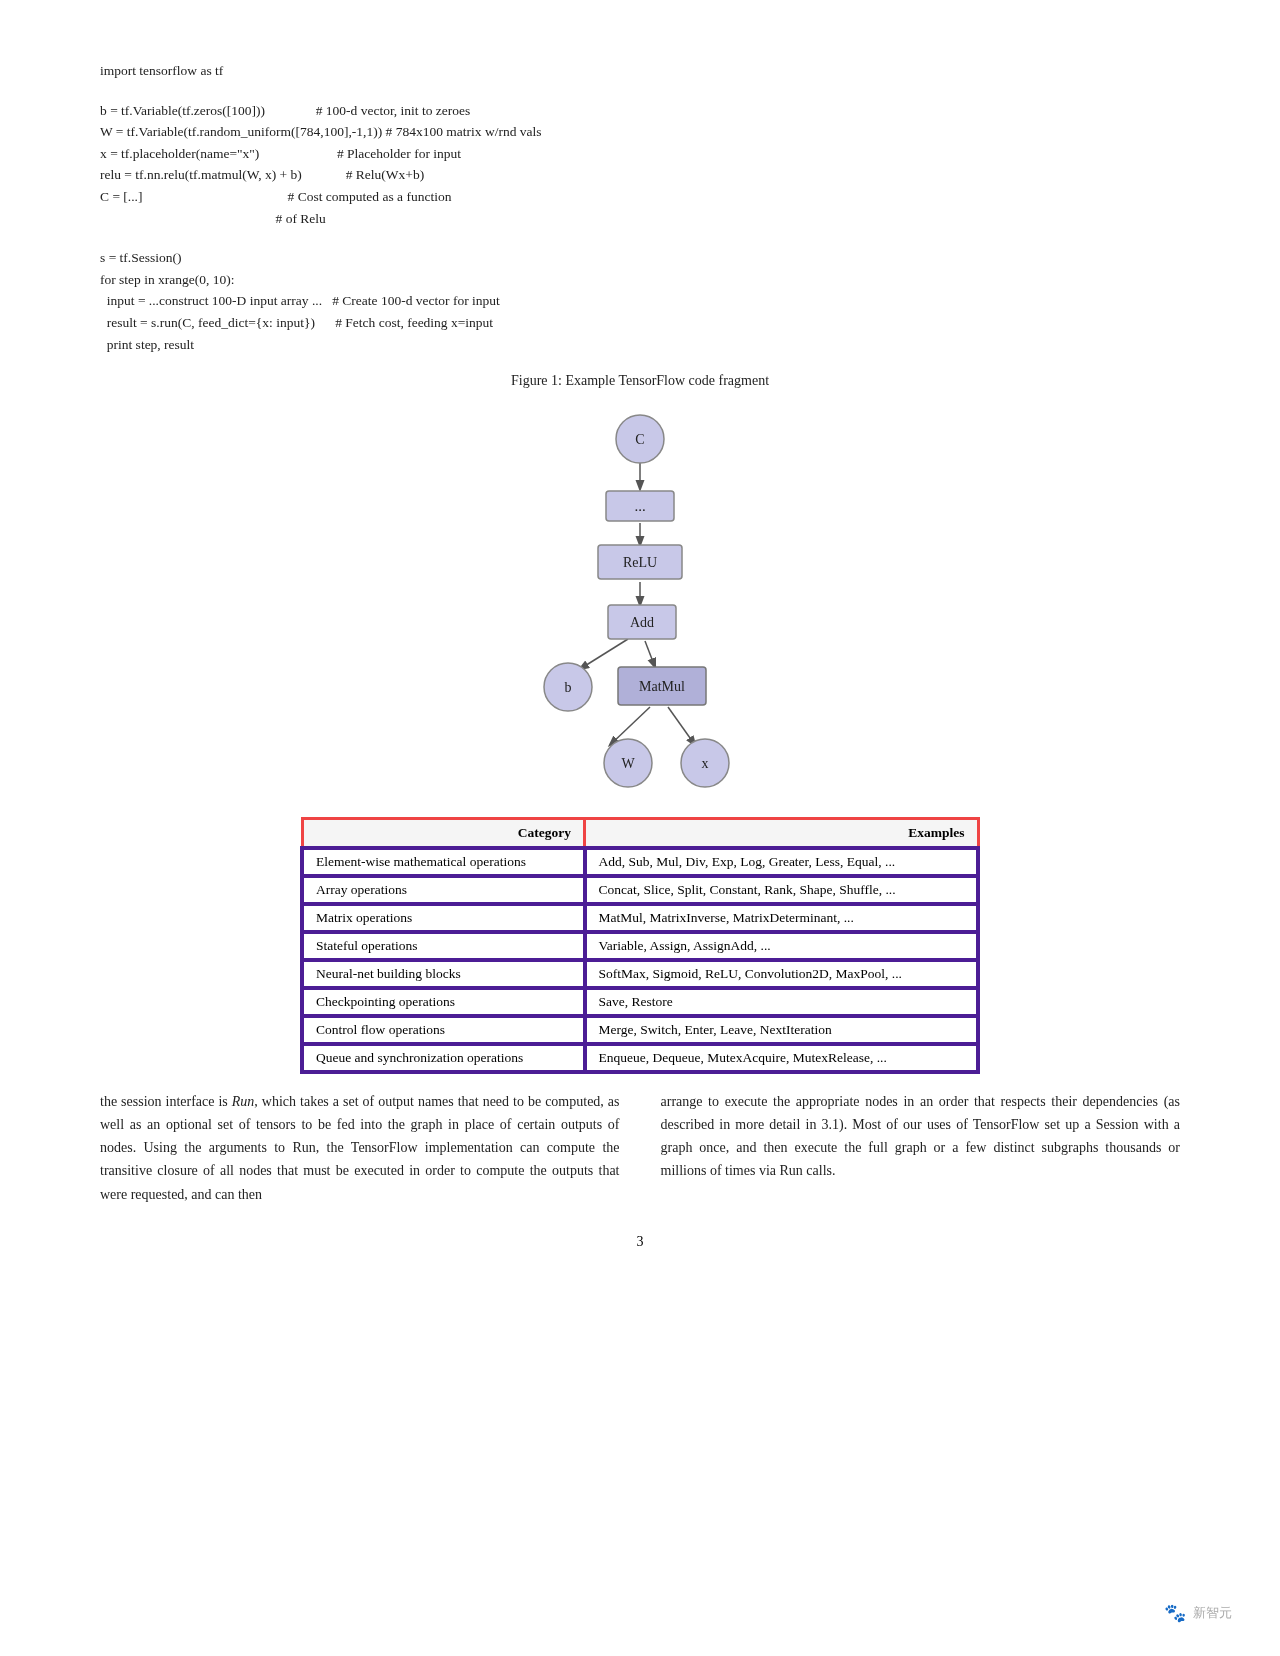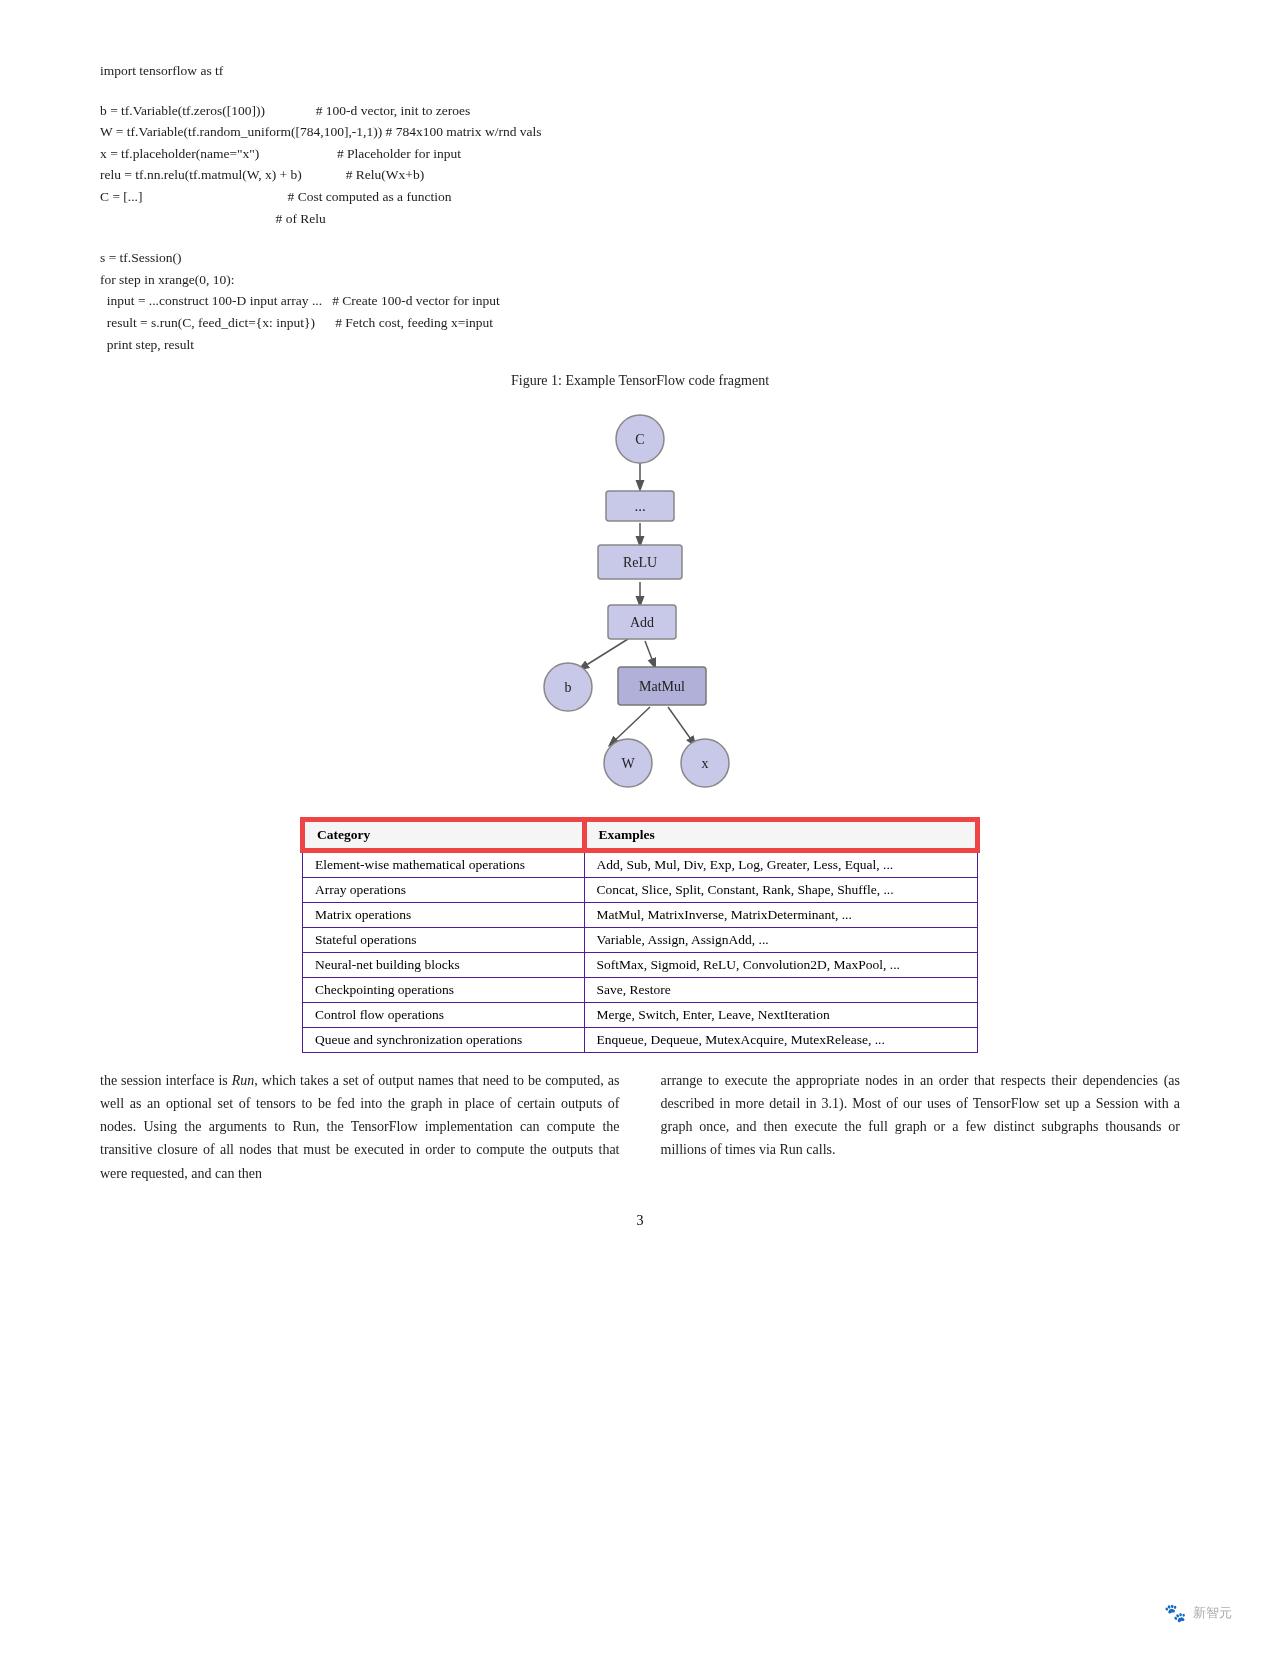--- a/index.html
+++ b/index.html
@@ -52,28 +52,28 @@
       align-items: center;
       margin-bottom: 10px;
     }
     table.op-table {
       border-collapse: collapse;
       font-size: 13.5px;
       width: 680px;
       margin-bottom: 6px;
     }
     table.op-table th {
-      border: 5px solid #ef4444;
+      border: 3px solid #ef4444;
       padding: 5px 12px;
-      text-align: left;
+      text-align: right;
       font-weight: bold;
       background: #f5f5f5;
     }
     table.op-table td {
-      border: 1px solid #4c1d95;
+      border: 4px solid #4c1d95;
       padding: 4px 12px;
       text-align: left;
       font-family: Liberation Serif, serif;
     }
 
     
     .table-caption {
       text-align: center;
       font-size: 14px;
       margin-bottom: 22px;

